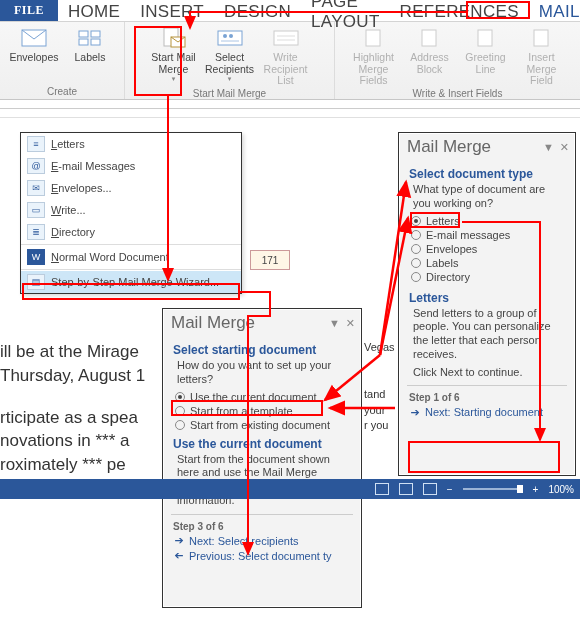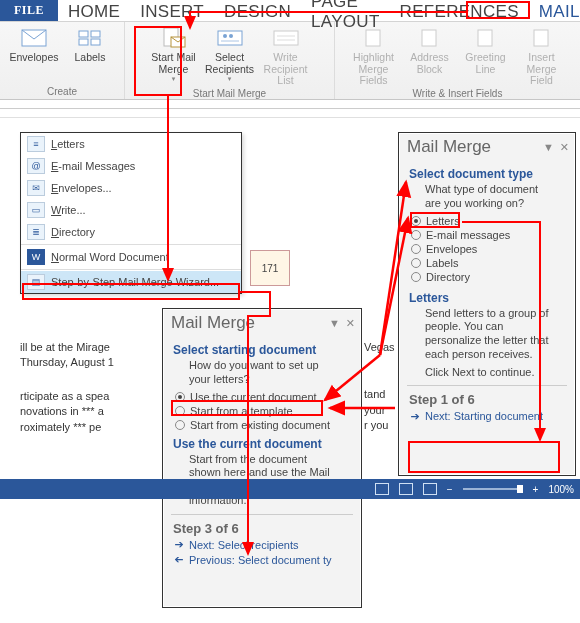--- a/index.html
+++ b/index.html
@@ -30,31 +30,31 @@
   .dropdown .item.wizard { background: #cde6f7; }
   .dropdown hr { border: none; border-top: 1px solid #ddd; margin: 1px 0; }
 
   
   .panel { position: absolute; background: #f3f3f3; border: 1px solid #333; box-shadow: 0 0 0 1px #fff inset; }
   .panel-head { display: flex; align-items: center; justify-content: space-between; padding: 4px 6px 2px 8px; }
   .panel-title { font-size: 17px; font-weight: 300; color: #666; }
   .panel-head .ctls { display: flex; gap: 6px; color: #888; font-size: 11px; }
   .panel-body { padding: 4px 10px 6px 10px; font-size: 11px; color: #444; }
   .panel-body .heading { color: #2b579a; font-size: 12px; font-weight: 600; margin: 4px 0 2px; }
-  .panel-body p { margin: 2px 16px 4px; line-height: 1.25; }
+  .panel-body p { margin: 2px 4px 4px; line-height: 1.25; }
   .radio { display: flex; align-items: center; gap: 5px; margin: 2px 0; padding-left: 2px; }
   .radio .dot { width: 10px; height: 10px; border: 1px solid #888; border-radius: 50%; display: inline-block; position: relative; }
   .radio.checked .dot::after { content: ""; position: absolute; inset: 2px; background: #444; border-radius: 50%; }
   .panel-divider { border-top: 1px solid #ccc; margin: 6px -2px; }
   .stepline { display: flex; align-items: center; gap: 4px; color: #2b579a; font-size: 11px; margin: 3px 0; }
   .stepline .arr { width: 12px; height: 12px; display: inline-flex; align-items: center; justify-content: center; }
-  .steplabel { font-size: 13px; font-weight: 600; color: #666; margin-top: 4px; }
-
-  
-  .doc { position: absolute; left: 20px; top: 340px; width: 160px; font-size: 11px; line-height: 1.4; color: #333; }
+  .steplabel { font-size: 10px; font-weight: 600; color: #666; margin-top: 4px; }
+
+  
+  .doc { position: absolute; left: 0; top: 340px; width: 160px; font-size: 17px; line-height: 1.4; color: #333; }
   .doc2 { position: absolute; left: 320px; top: 340px; width: 60px; font-size: 11px; line-height: 1.4; color: #333; }
 
   
   .status { position: absolute; bottom: 0; left: 0; right: 0; height: 20px; background: #2b579a; color: #fff; display: flex; align-items: center; justify-content: flex-end; padding: 0 6px; font-size: 10px; gap: 10px; }
   .zoom-track { width: 60px; height: 2px; background: #9bb4d6; position: relative; }
   .zoom-thumb { position: absolute; right: 0; top: -3px; width: 6px; height: 8px; background: #fff; }
   .vicon { width: 14px; height: 12px; border: 1px solid #cfe0f4; }
 
   
   .hl { position: absolute; border: 2px solid #f00; pointer-events: none; }
@@ -203,21 +203,21 @@
       <span class="mi" style="background:#2b579a;color:#fff;border-color:#2b579a">W</span>
       <span class="underline-first">Normal Word Document</span>
     </div>
   <hr>
   <div class="item wizard">
       <span class="mi">▤</span>
       <span>Step-by-Step Mail Merge Wizard...</span>
     </div>
 </div>
 
-<div style="position:absolute; left:250px; top:250px; width:40px; height:36px; border:1px solid #c99; background:#fff6e6; font-size:10px; display:flex; align-items:center; justify-content:center">171</div>
+<div style="position:absolute; left:250px; top:250px; width:40px; height:20px; border:1px solid #c99; background:#fff6e6; font-size:10px; display:flex; align-items:center; justify-content:center">171</div>
 
 <div class="panel" style="right:4px; top:132px; width:178px; height:344px">
   <div class="panel-head">
     <span class="panel-title">Mail Merge</span>
     <span class="ctls">
         <span>▼</span>
         <span>✕</span>
       </span>
   </div>
   <div class="panel-body">

